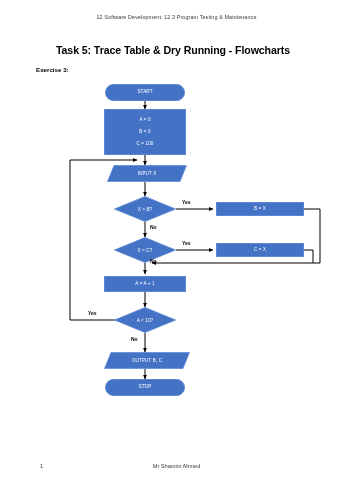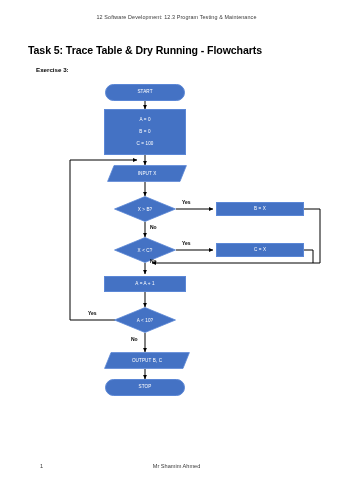--- a/index.html
+++ b/index.html
@@ -9,21 +9,21 @@
     position:relative;overflow:hidden;
   }
   .page{position:absolute;inset:0;background:#fff;}
 
   .doc-header{
     position:absolute;top:14px;left:0;width:353px;
     text-align:center;font-size:5.4px;color:#3a3a3a;letter-spacing:.02em;
   }
   .doc-title{
     position:absolute;top:44px;left:0;width:290px;
-    text-align:center;font-size:10.6px;font-weight:bold;color:#000;
+    text-align:right;font-size:10.6px;font-weight:bold;color:#000;
     letter-spacing:-.1px;
   }
   .doc-sub{
     position:absolute;top:66px;left:36px;
     font-size:6.2px;font-weight:bold;color:#000;
   }
 
   .footer-page{
     position:absolute;left:40px;top:463px;font-size:5.6px;color:#3a3a3a;
   }

